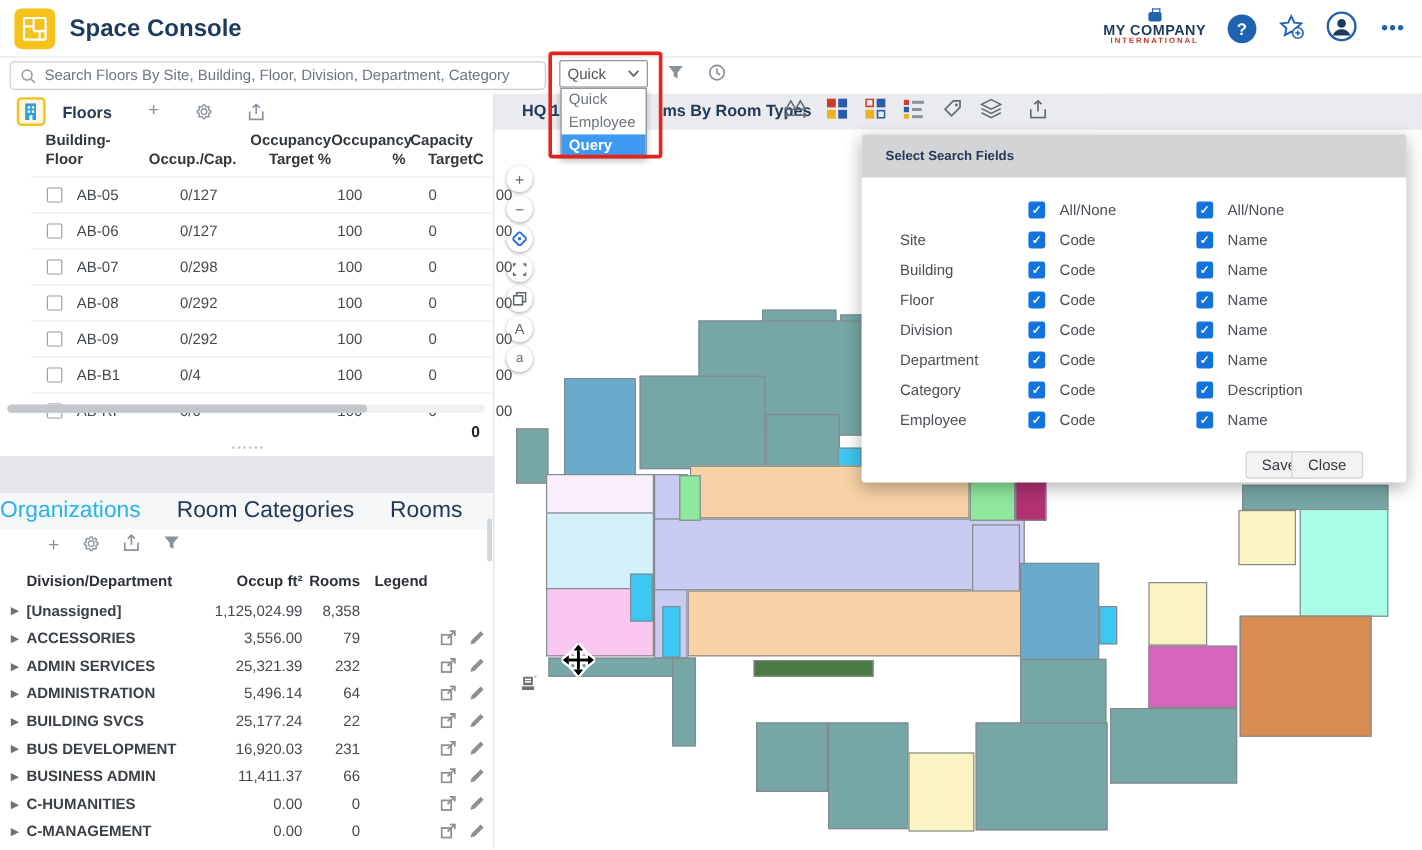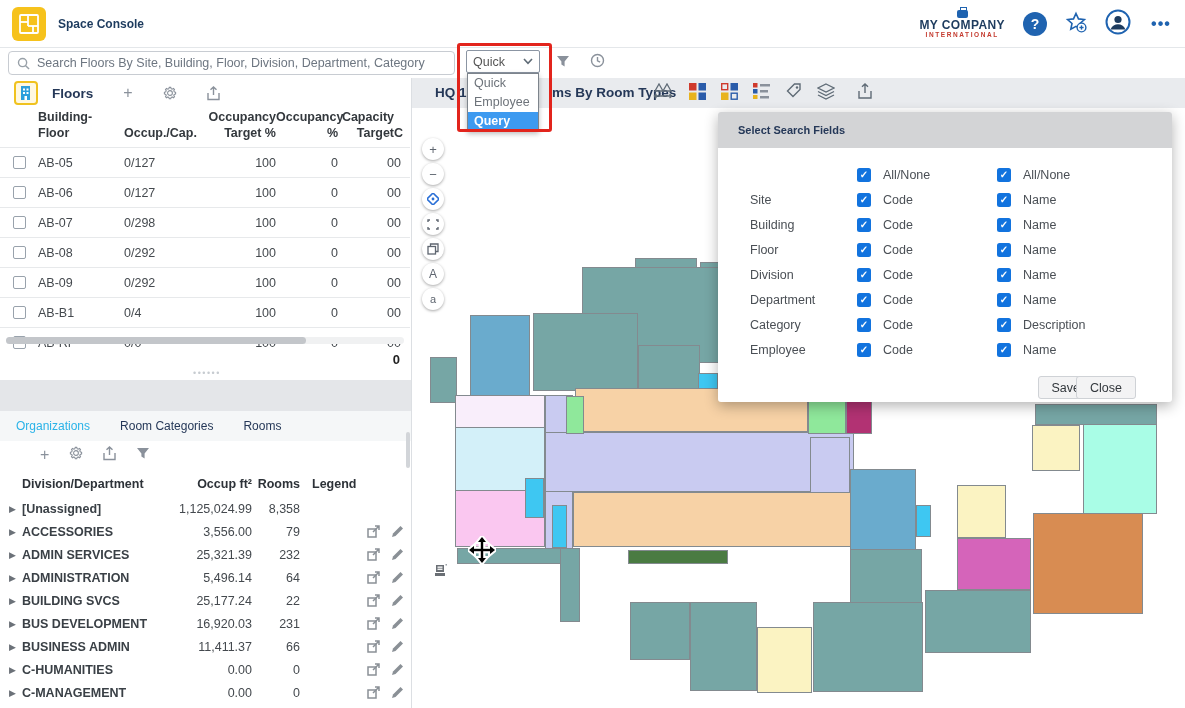--- a/index.html
+++ b/index.html
@@ -4,21 +4,21 @@
 <style>
   * { margin:0; padding:0; box-sizing:border-box; }
   html,body { background:#fff; }
   #app { position:relative; width:1185px; height:708px; overflow:hidden;
          font-family:"Liberation Sans",sans-serif; color:#333; background:#fff; }
   .abs { position:absolute; }
 
   
   #topbar { left:0; top:0; width:1185px; height:48px; background:#fff; border-bottom:1px solid #e4e7ea; z-index:20;}
   #logo { left:12px; top:7px; width:34px; height:34px; background:#f6c21c; border-radius:6px; display:flex; align-items:center; justify-content:center;}
-  #apptitle { left:58px; top:0; height:48px; line-height:48px; font-size:12px; font-weight:700; color:#1d3b5e;}
+  #apptitle { left:58px; top:0; height:48px; line-height:48px; font-size:20px; font-weight:700; color:#1d3b5e;}
   #tb-right { right:12px; top:0; height:48px; display:flex; align-items:center; gap:18px;}
   .brand { display:flex; flex-direction:column; align-items:center; line-height:1; position:relative; padding-top:9px;}
   .brand .case { position:absolute; top:0px; left:50%; margin-left:-5px; width:11px; height:8px; background:#1f63b0; border-radius:2px;}
   .brand .case:before { content:""; position:absolute; top:-3px; left:3px; width:5px; height:3px; border:1.5px solid #1f63b0; border-bottom:none;}
   .brand-name { font-size:12px; font-weight:800; color:#1d3b5e; letter-spacing:.4px;}
   .brand-sub { font-size:6.5px; font-weight:700; color:#c43a2e; letter-spacing:1.6px; margin-top:1px;}
   .circ-ic { width:24px; height:24px; border-radius:50%; display:flex; align-items:center; justify-content:center; }
   #help-ic { background:#1f63b0; color:#fff; font-size:14px; font-weight:700;}
   #more-ic { color:#1f63b0; font-size:16px; font-weight:700; letter-spacing:1px;}
 
@@ -41,38 +41,38 @@
   .hdr-ic { margin-left:30px; color:#8a919b; font-size:14px; display:flex; align-items:center;}
   #vline { left:411px; top:48px; width:1px; height:660px; background:#dcdfe3; z-index:12;}
 
   #maphdr { left:412px; top:78px; width:773px; height:30px; background:#e9ebee; z-index:10;}
   .mtitle { position:absolute; top:0; height:30px; line-height:30px; font-size:13.5px; font-weight:700; color:#253858; white-space:nowrap;}
   #mapicons { position:absolute; left:240px; top:0; height:30px; display:flex; align-items:center; gap:15px;}
 
   
   #fl-table { left:0; top:110px; width:410px; z-index:9;}
   .fgrid { display:grid; grid-template-columns:38px 86px 78px 74px 62px 56px 16px; align-items:end;}
-  .fgrid-r { display:grid; grid-template-columns:38px 86px 78px 74px 62px 56px 16px; align-items:center;}
+  .fgrid-r { display:grid; grid-template-columns:38px 86px 78px 74px 62px 56px 16px; align-items:center;margin-left:26px;}
   .fhc { font-size:12.5px; font-weight:700; color:#33383d; line-height:1.25; padding-bottom:6px;}
   .fhc .l1 { display:block; }
   .r { text-align:right; }
   .frow { height:30px; border-top:1px solid #e7e9eb; font-size:12.5px; color:#44494e;}
   .frow .cell { overflow:hidden; white-space:nowrap;}
   .fcb { width:13px; height:13px; border:1px solid #99a2ac; border-radius:2px; background:#fff; margin-left:13px;}
   #fl-scroll { left:6px; top:337px; width:398px; height:7px; background:#f0f1f2; border-radius:4px; z-index:9;}
   #fl-thumb { left:6px; top:337px; width:300px; height:7px; background:#c3c6ca; border-radius:4px; z-index:9;}
   #fl-total { left:300px; top:352px; width:100px; text-align:right; font-size:13px; font-weight:700; color:#222; z-index:9;}
   #drag-dots { left:193px; top:368px; color:#c7ccd1; font-size:9px; letter-spacing:1.5px; z-index:9;}
 
   
   #tabstrip { left:0; top:380px; width:411px; height:31px; background:#e4e6e9; z-index:9;}
   .btab { position:absolute; top:0; width:57px; height:31px; display:flex; align-items:center; justify-content:center;}
   #btab1 { left:0; background:#fff;}
   #btab2 { left:57px; background:#dcdfe3;}
-  #subtabs { left:0; top:411px; width:411px; height:30px; background:#f5f7f8; display:flex; align-items:center; gap:30px; padding-left:16px; font-size:12px; z-index:9;}
+  #subtabs { left:0; top:411px; width:411px; height:30px; background:#f5f7f8; display:flex; align-items:center; gap:30px; padding-left:0; font-size:19px; z-index:9;}
   #subtabs .on { color:#2ab3e8; }
   #subtabs .off { color:#253858; }
   #orgtools { left:0; top:441px; width:411px; height:28px; background:#fff; display:flex; align-items:center; gap:20px; padding-left:40px; z-index:9;}
   #org-hdr { left:0; top:471px; width:411px; height:26px; display:grid; grid-template-columns:22px 146px 84px 48px 62px; align-items:center; font-size:12.5px; font-weight:700; color:#2d3238; z-index:9;}
   #org-rows { left:0; top:497px; width:411px; z-index:9;}
   .orow { height:23px; display:grid; grid-template-columns:22px 146px 84px 48px 60px 26px 22px; align-items:center; font-size:12.5px;}
   .orow .nm { font-weight:700; color:#3a4046; overflow:hidden; white-space:nowrap;}
   .orow .num { color:#44494e; text-align:right;}
   .caret { color:#6b7178; font-size:9px; padding-left:9px;}
   .swatch { width:38px; height:13px; border-radius:6px; margin-left:12px;}

